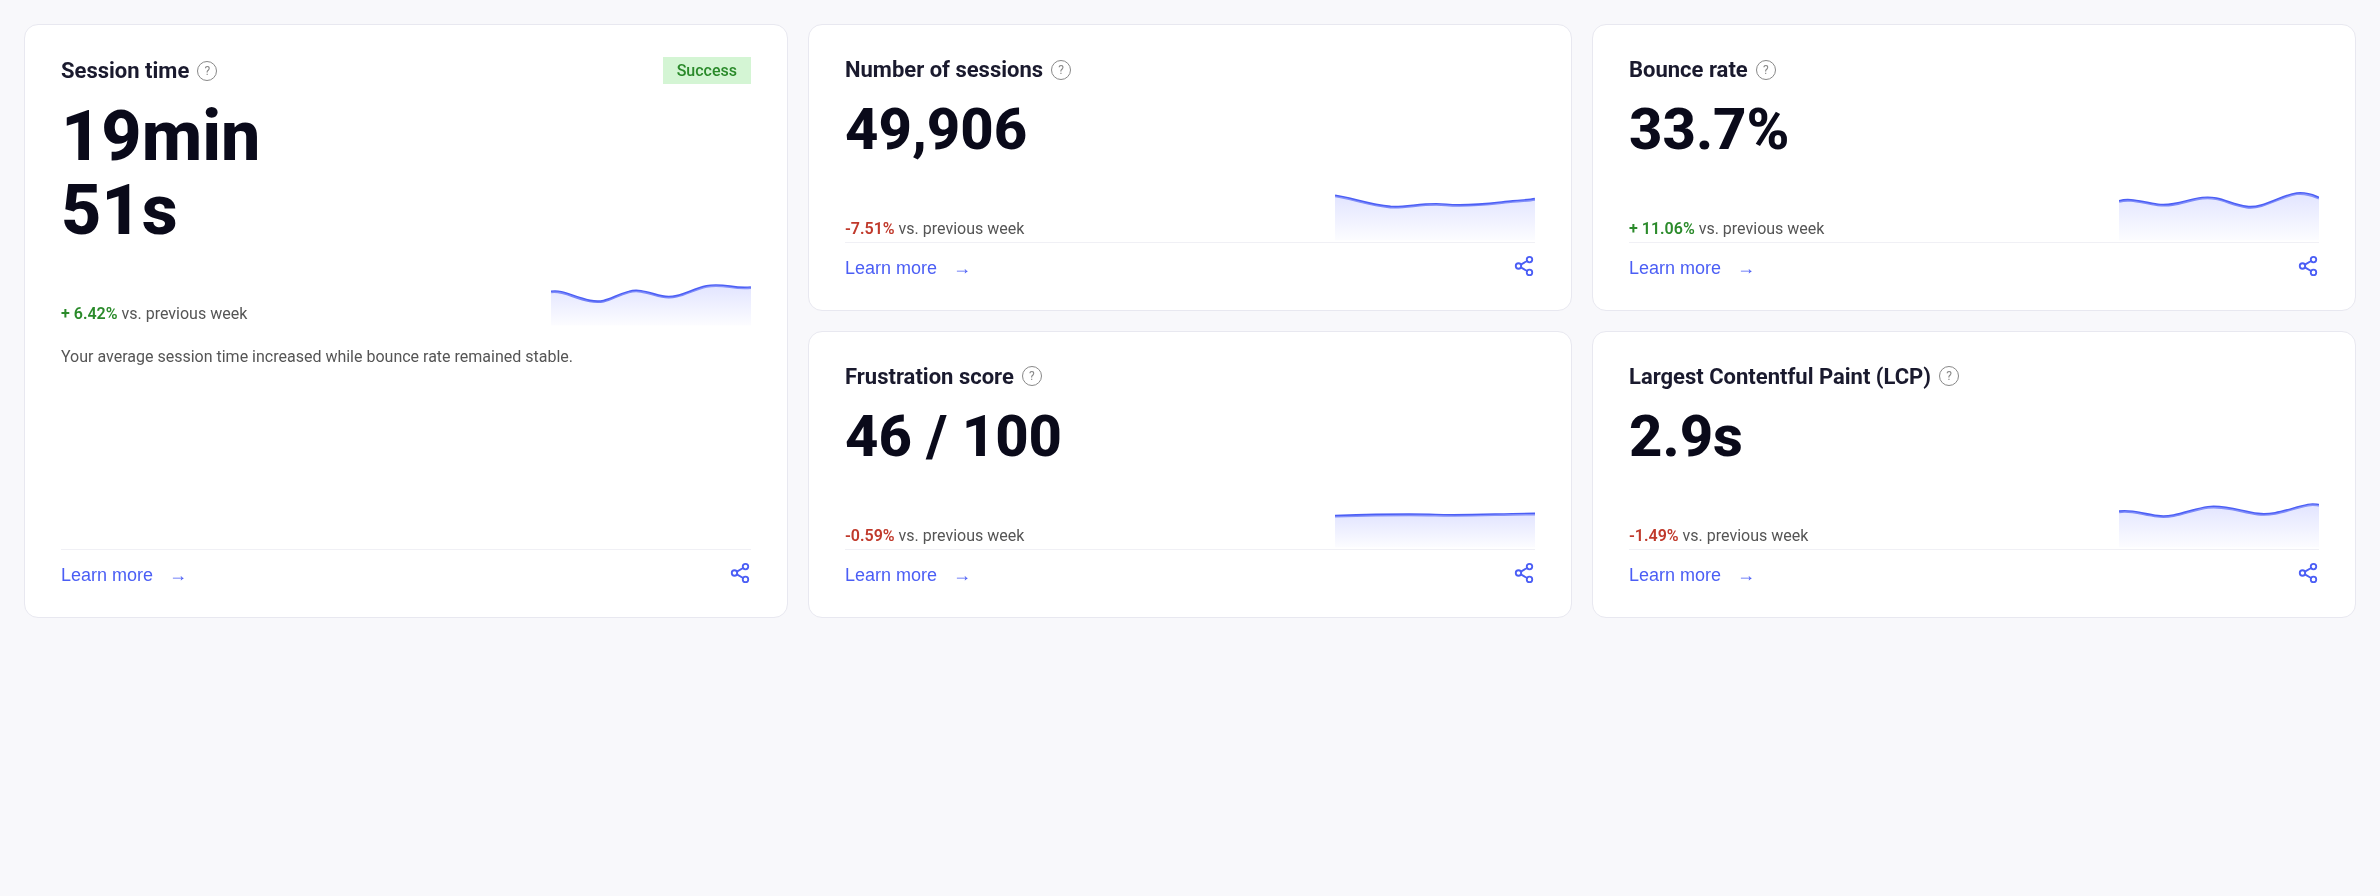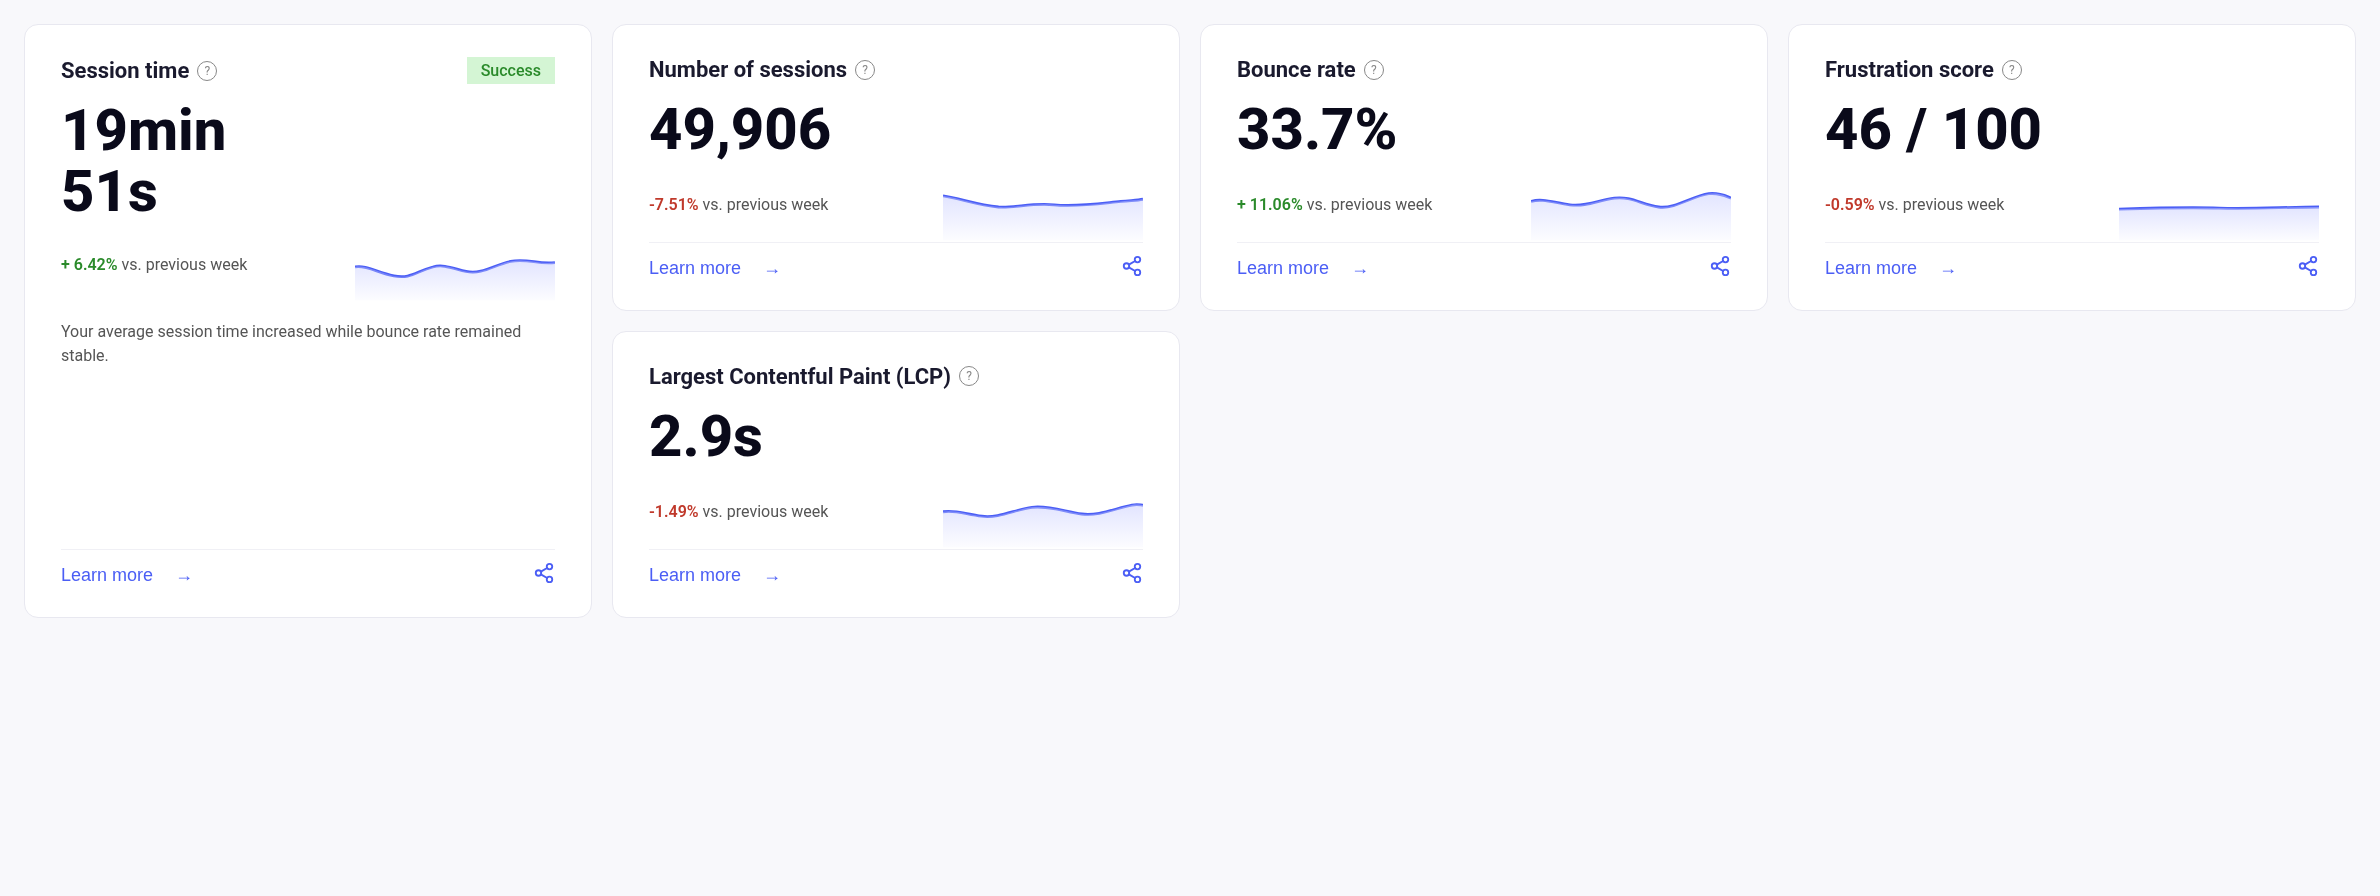--- a/index.html
+++ b/index.html
@@ -5,21 +5,21 @@
     * { box-sizing: border-box; margin: 0; padding: 0; }
     body {
       font-family: -apple-system, BlinkMacSystemFont, 'Segoe UI', Roboto, sans-serif;
       background: #f8f8fb;
       padding: 24px;
       min-width: 2380px;
       min-height: 896px;
     }
     .dashboard {
       display: grid;
-      grid-template-columns: repeat(4, 1fr);
+      grid-template-columns: repeat(3, 1fr);
       grid-template-rows: auto auto;
       gap: 20px;
       max-width: 2340px;
     }
     .card {
       background: #fff;
       border: 1.5px solid #e8e8f0;
       border-radius: 14px;
       padding: 32px 36px 28px 36px;
       display: flex;
@@ -55,36 +55,36 @@
     }
     .success-badge {
       background: #d4f5d4;
       color: #2a8a2a;
       font-size: 16px;
       font-weight: 500;
       padding: 4px 14px;
       border-radius: 0;
     }
     .main-value {
-      font-size: 58px;
+      font-size: 70px;
       font-weight: 800;
       color: #0a0a1a;
       line-height: 1.05;
       margin-bottom: 10px;
     }
     .main-value-inline {
       font-size: 58px;
       font-weight: 800;
       color: #0a0a1a;
       line-height: 1.1;
       margin-bottom: 10px;
     }
     .metric-row {
       display: flex;
-      align-items: center;
+      align-items: flex-end;
       justify-content: space-between;
     }
     .metric-left { flex: 1; }
     .change-text {
       font-size: 16px;
       color: #555;
       margin-bottom: 4px;
     }
     .change-positive { color: #2a8a2a; font-weight: 600; }
     .change-negative { color: #c0392b; font-weight: 600; }
@@ -118,21 +118,21 @@
     }
     .learn-more-btn {
       color: #4b5ef5;
       font-size: 18px;
       font-weight: 500;
       background: none;
       border: none;
       cursor: pointer;
       display: flex;
       align-items: center;
-      gap: 22px;
+      gap: 16px;
       text-decoration: none;
     }
     .share-icon {
       color: #4b5ef5;
       font-size: 20px;
       cursor: pointer;
       background: none;
       border: none;
     }
     

